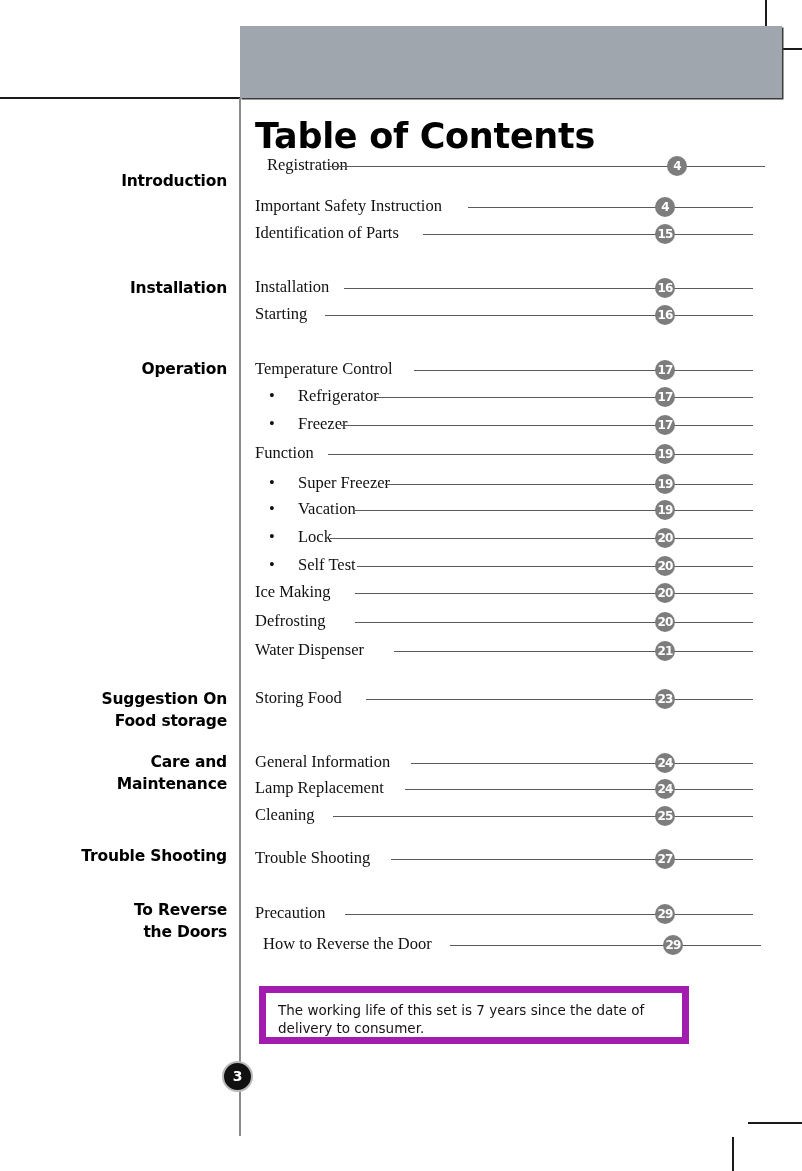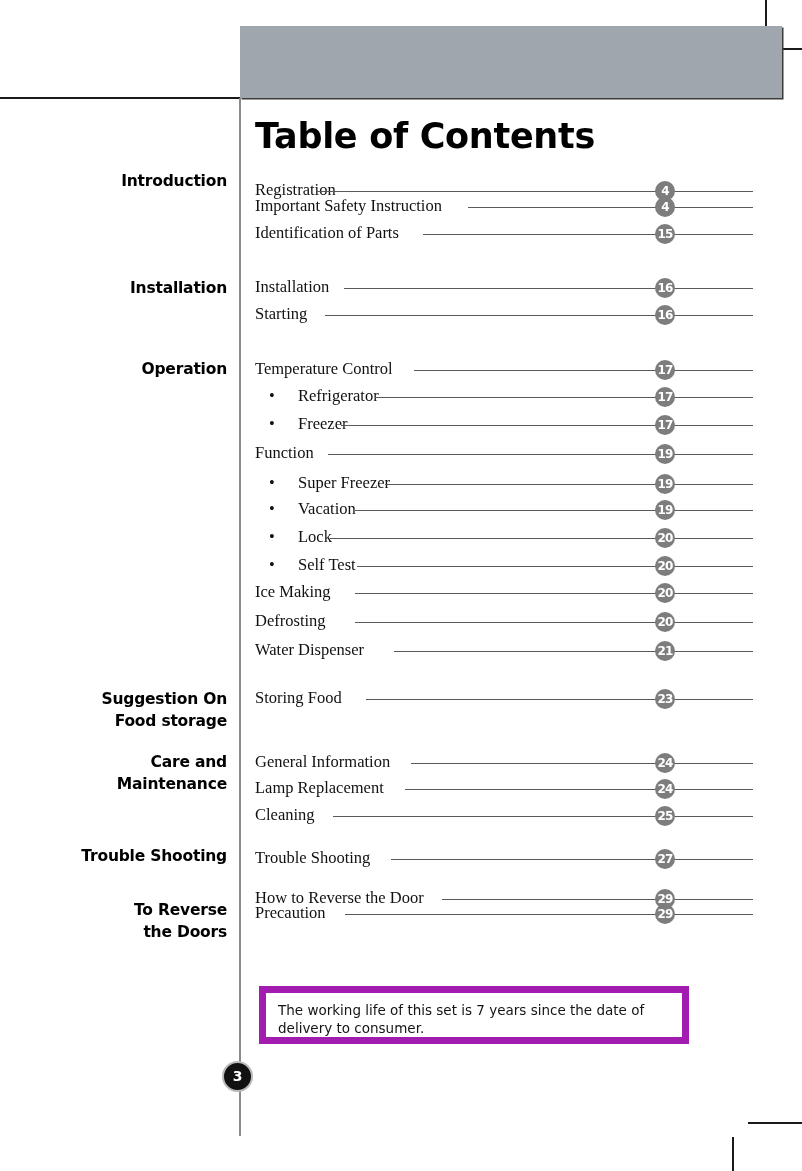--- a/index.html
+++ b/index.html
@@ -198,21 +198,21 @@
       <div class="group-label" style="top: 170px;">Introduction</div>
       <div class="group-label" style="top: 277px;">Installation</div>
       <div class="group-label" style="top: 358px;">Operation</div>
       <div class="group-label" style="top: 688px;">Suggestion On<br>Food storage</div>
       <div class="group-label" style="top: 751px;">Care and<br>Maintenance</div>
       <div class="group-label" style="top: 845px;">Trouble Shooting</div>
       <div class="group-label" style="top: 899px;">To Reverse<br>the Doors</div>
     </div>
 
   <div class="toc" id="toc">
-      <div class="toc-row" style="top: 180px;">
+      <div class="toc-row" style="top: 155px; margin-left: 12px;">
         <span class="toc-label">Registration</span>
         <span class="leader" style="left: 62px; width: 436px;"></span>
         <span class="pagecircle">4</span>
       </div>
       <div class="toc-row" style="top: 196px;">
         <span class="toc-label">Important Safety Instruction</span>
         <span class="leader" style="left: 213px; width: 285px;"></span>
         <span class="pagecircle">4</span>
       </div>
       <div class="toc-row" style="top: 223px;">
@@ -314,21 +314,21 @@
       <div class="toc-row" style="top: 848px;">
         <span class="toc-label">Trouble Shooting</span>
         <span class="leader" style="left: 136px; width: 362px;"></span>
         <span class="pagecircle">27</span>
       </div>
       <div class="toc-row" style="top: 903px;">
         <span class="toc-label">Precaution</span>
         <span class="leader" style="left: 90px; width: 408px;"></span>
         <span class="pagecircle">29</span>
       </div>
-      <div class="toc-row" style="top: 888px;">
+      <div class="toc-row" style="top: 934px; margin-left: 8px;">
         <span class="toc-label">How to Reverse the Door</span>
         <span class="leader" style="left: 187px; width: 311px;"></span>
         <span class="pagecircle">29</span>
       </div>
     </div>
 
   <div class="note-box">
     <div class="note-text">The working life of this set is 7 years since the date of delivery to consumer.</div>
   </div>
 

